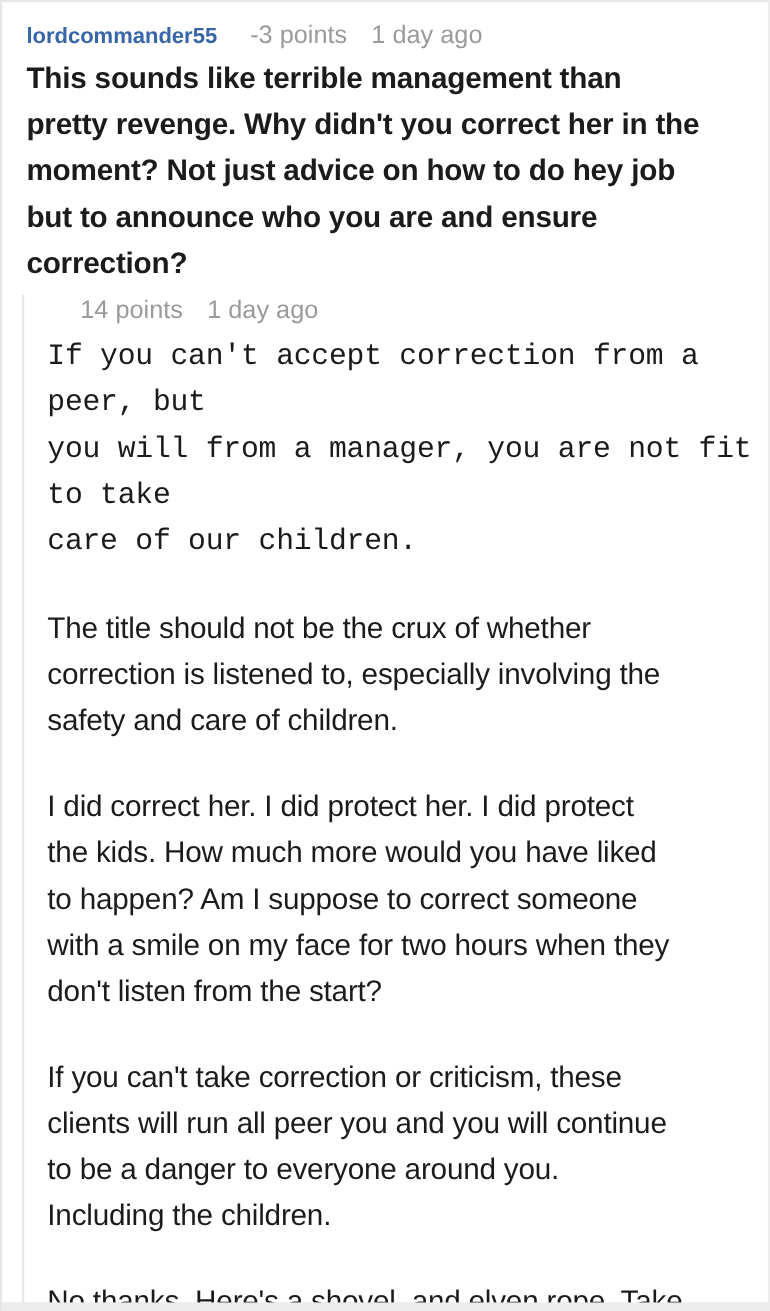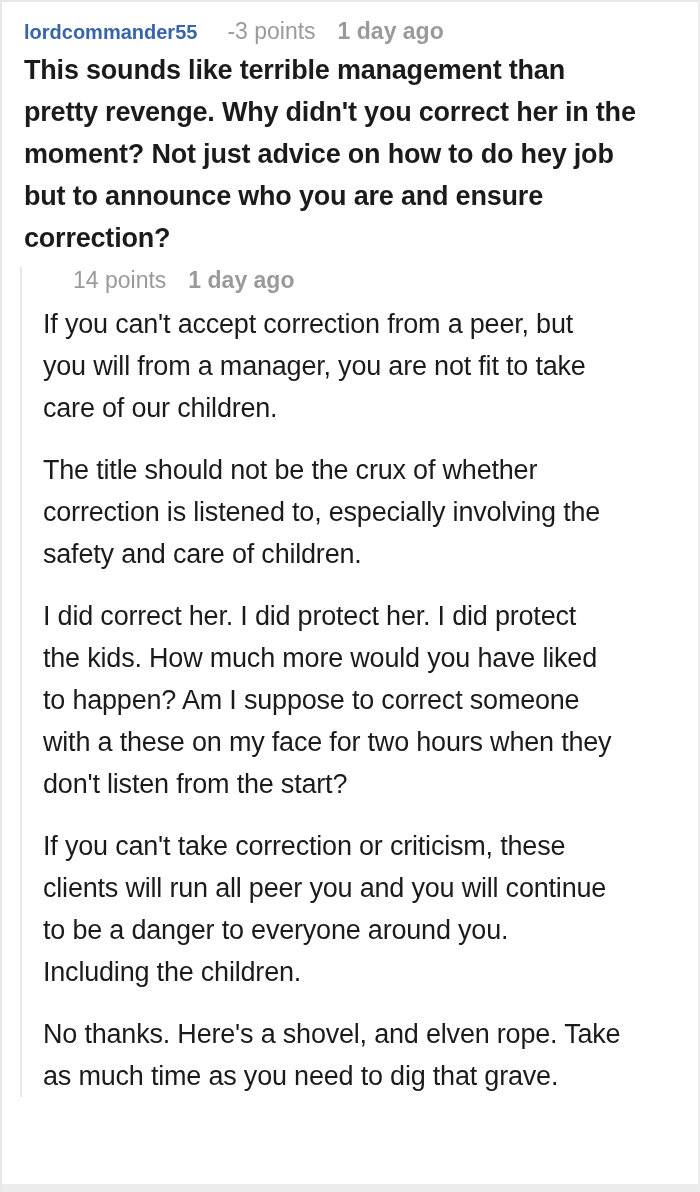--- a/index.html
+++ b/index.html
@@ -33,37 +33,37 @@
     text-decoration: none;
     cursor: pointer;
   }
   .author.blue { color: var(--username-blue, #3765a8); }
   .author.orange { color: var(--username-op-orange, #d54a1d); }
   .meta {
     font-size: 23px;
     color: var(--meta-gray, #9a9a9a);
   }
   .meta.points { margin-left: 30px; }
-  .meta.time { margin-left: 22px; font-weight: bold; }
+  .meta.time { margin-left: 22px; }
   .body-text {
     font-size: 27px;
     letter-spacing: -0.2px;
     line-height: 42px;
     color: var(--body-text, #1b1b1b);
     white-space: pre-line;
   }
   .outer-body { margin-top: 4px; font-weight: bold; }
   .reply {
     margin-top: 8px;
     margin-left: -4px;
     padding-left: 21px;
     border-left: 2px solid var(--thread-line, #e7e7e7);
   }
-  .reply-body p:first-child { margin-top: 10px; }
-  .reply-body p + p { margin-top: 20px; }
+  .reply-body p:first-child { margin-top: 10px; font-family: Liberation Mono, monospace; }
+  .reply-body p + p { margin-top: 36px; }
   .bottom-strip {
     position: absolute;
     left: 0;
     right: 0;
     bottom: 0;
     height: 8px;
     background: var(--bottom-strip, #ececec);
   }
 </style>
 </head>
@@ -93,21 +93,21 @@
       <div class="reply-body">
         <p class="body-text">If you can't accept correction from a peer, but
 you will from a manager, you are not fit to take
 care of our children.</p>
         <p class="body-text">The title should not be the crux of whether
 correction is listened to, especially involving the
 safety and care of children.</p>
         <p class="body-text">I did correct her. I did protect her. I did protect
 the kids. How much more would you have liked
 to happen? Am I suppose to correct someone
-with a these on my face for two hours when they
+with a smile on my face for two hours when they
 don't listen from the start?</p>
         <p class="body-text">If you can't take correction or criticism, these
 clients will run all peer you and you will continue
 to be a danger to everyone around you.
 Including the children.</p>
         <p class="body-text">No thanks. Here's a shovel, and elven rope. Take
 as much time as you need to dig that grave.</p>
       </div>
     </div>
   </div>

